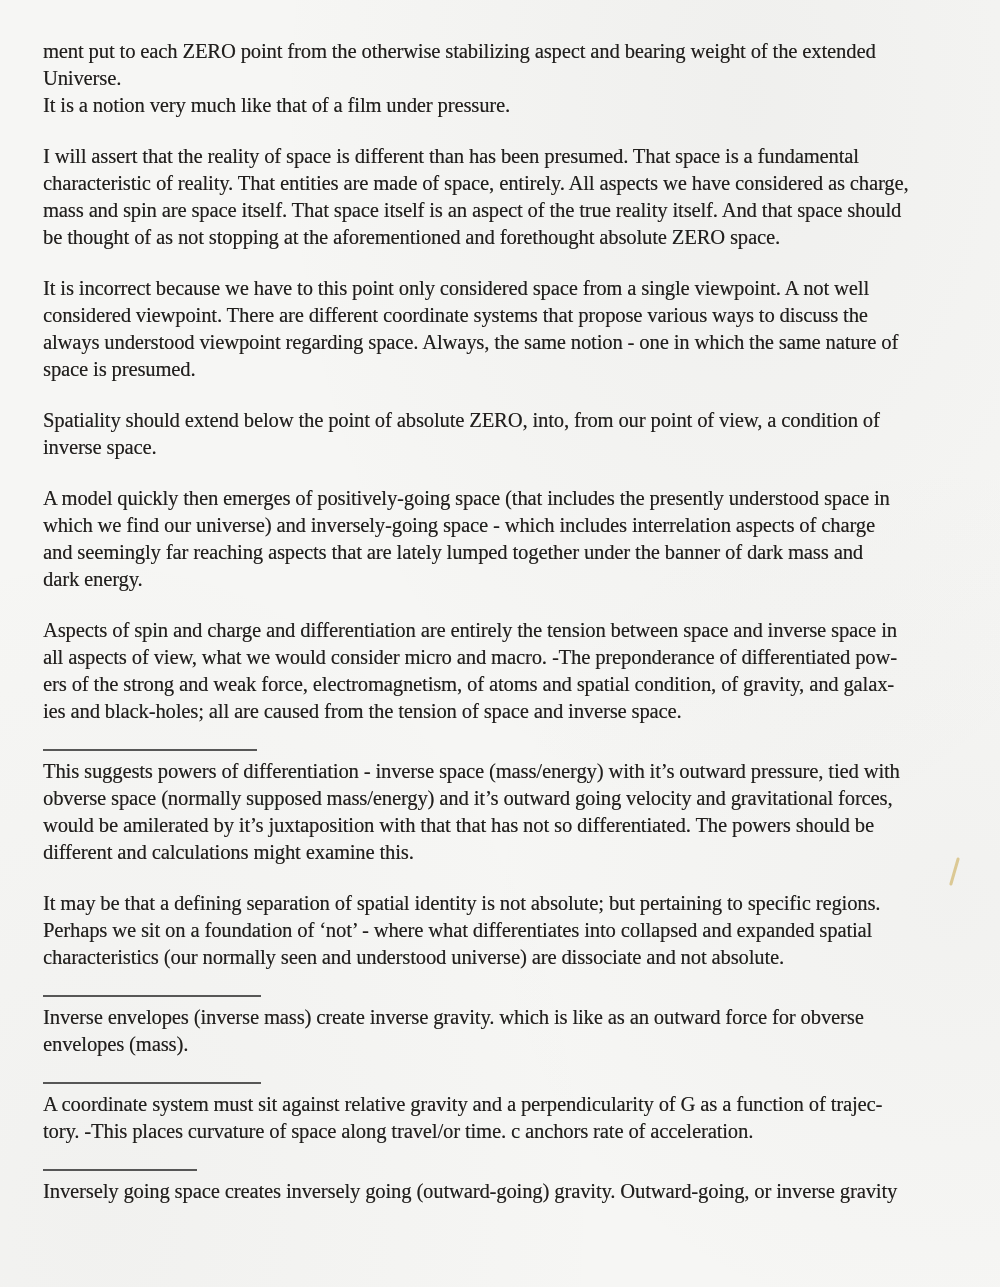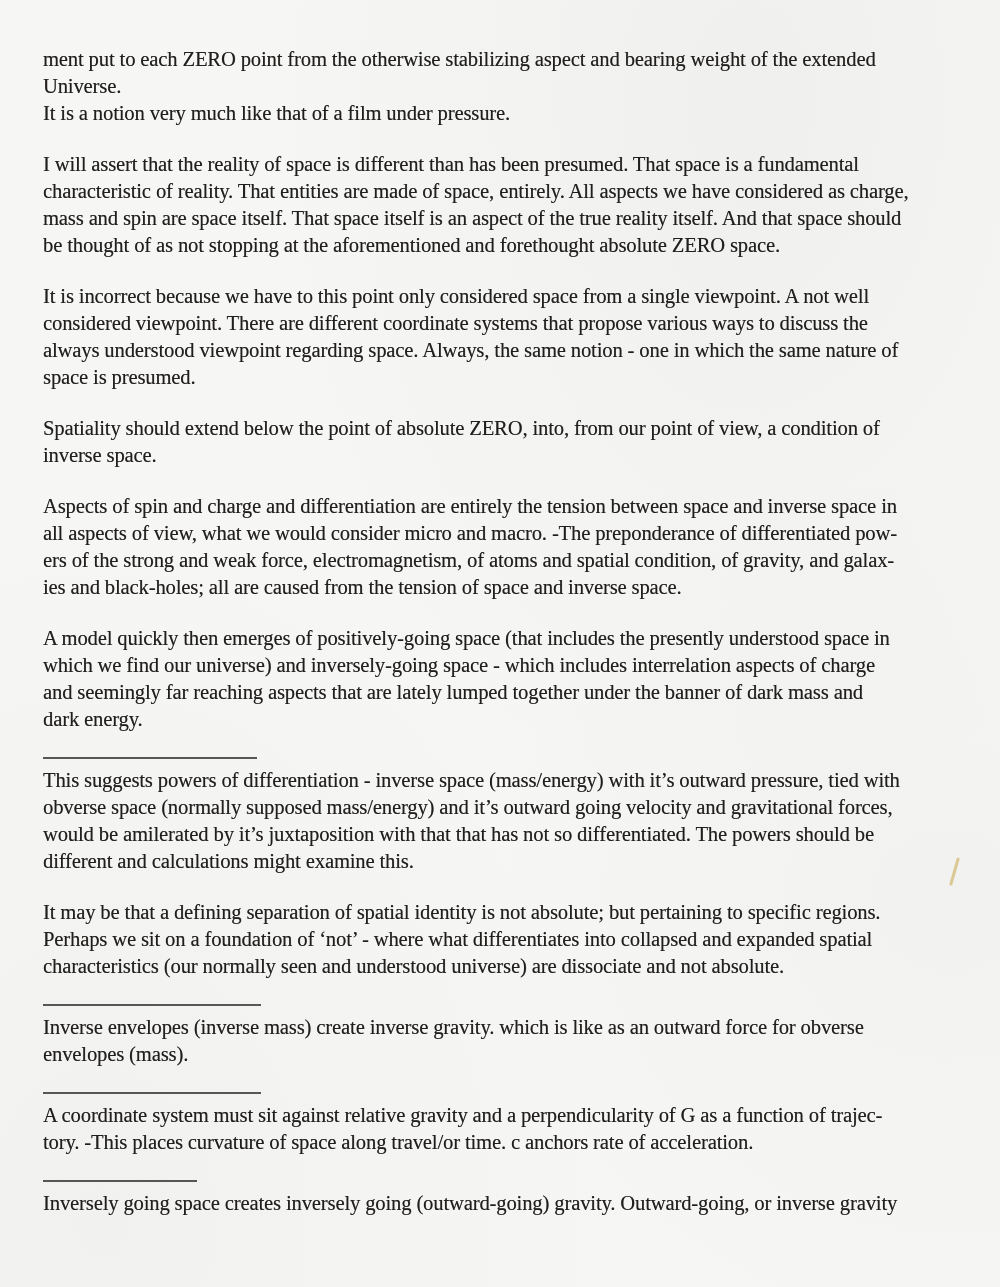--- a/index.html
+++ b/index.html
@@ -20,21 +20,21 @@
       radial-gradient(ellipse at 95% 70%, rgba(130,130,130,0.04), transparent 35%),
       #f6f6f4;
     overflow: hidden;
     font-family: "Liberation Serif", "DejaVu Serif", serif;
     font-size: 20.5px;
     line-height: 27px;
     letter-spacing: -0.1px;
     color: #211f1d;
   }
   .para {
-    margin: 8px 0 24px 0;
+    margin: 0 0 24px 0;
     white-space: pre-line;
     text-shadow: 0.25px 0.25px 0.45px rgba(40, 36, 32, 0.55);
   }
   .divider {
     border: 0;
     border-top: 2.5px solid #3b3b3b;
     margin: 10px 0 7px 0;
     width: 214px;
     opacity: 0.85;
   }
@@ -60,28 +60,28 @@
       <p class="para">I will assert that the reality of space is different than has been presumed. That space is a fundamental
 characteristic of reality. That entities are made of space, entirely. All aspects we have considered as charge,
 mass and spin are space itself. That space itself is an aspect of the true reality itself. And that space should
 be thought of as not stopping at the aforementioned and forethought absolute ZERO space.</p>
       <p class="para">It is incorrect because we have to this point only considered space from a single viewpoint. A not well
 considered viewpoint. There are different coordinate systems that propose various ways to discuss the
 always understood viewpoint regarding space. Always, the same notion - one in which the same nature of
 space is presumed.</p>
       <p class="para">Spatiality should extend below the point of absolute ZERO, into, from our point of view, a condition of
 inverse space.</p>
+      <p class="para">A model quickly then emerges of positively-going space (that includes the presently understood space in
+which we find our universe) and inversely-going space - which includes interrelation aspects of charge
+and seemingly far reaching aspects that are lately lumped together under the banner of dark mass and
+dark energy.</p>
       <p class="para">Aspects of spin and charge and differentiation are entirely the tension between space and inverse space in
 all aspects of view, what we would consider micro and macro. -The preponderance of differentiated pow-
 ers of the strong and weak force, electromagnetism, of atoms and spatial condition, of gravity, and galax-
 ies and black-holes; all are caused from the tension of space and inverse space.</p>
-      <p class="para">A model quickly then emerges of positively-going space (that includes the presently understood space in
-which we find our universe) and inversely-going space - which includes interrelation aspects of charge
-and seemingly far reaching aspects that are lately lumped together under the banner of dark mass and
-dark energy.</p>
       <hr class="divider" style="width: 214px; border-top-color: rgb(59, 59, 59);">
       <p class="para">This suggests powers of differentiation - inverse space (mass/energy) with it’s outward pressure, tied with
 obverse space (normally supposed mass/energy) and it’s outward going velocity and gravitational forces,
 would be amilerated by it’s juxtaposition with that that has not so differentiated. The powers should be
 different and calculations might examine this.</p>
       <p class="para">It may be that a defining separation of spatial identity is not absolute; but pertaining to specific regions.
 Perhaps we sit on a foundation of ‘not’ - where what differentiates into collapsed and expanded spatial
 characteristics (our normally seen and understood universe) are dissociate and not absolute.</p>
       <hr class="divider" style="width: 218px; border-top-color: rgb(59, 59, 59);">
       <p class="para">Inverse envelopes (inverse mass) create inverse gravity. which is like as an outward force for obverse

